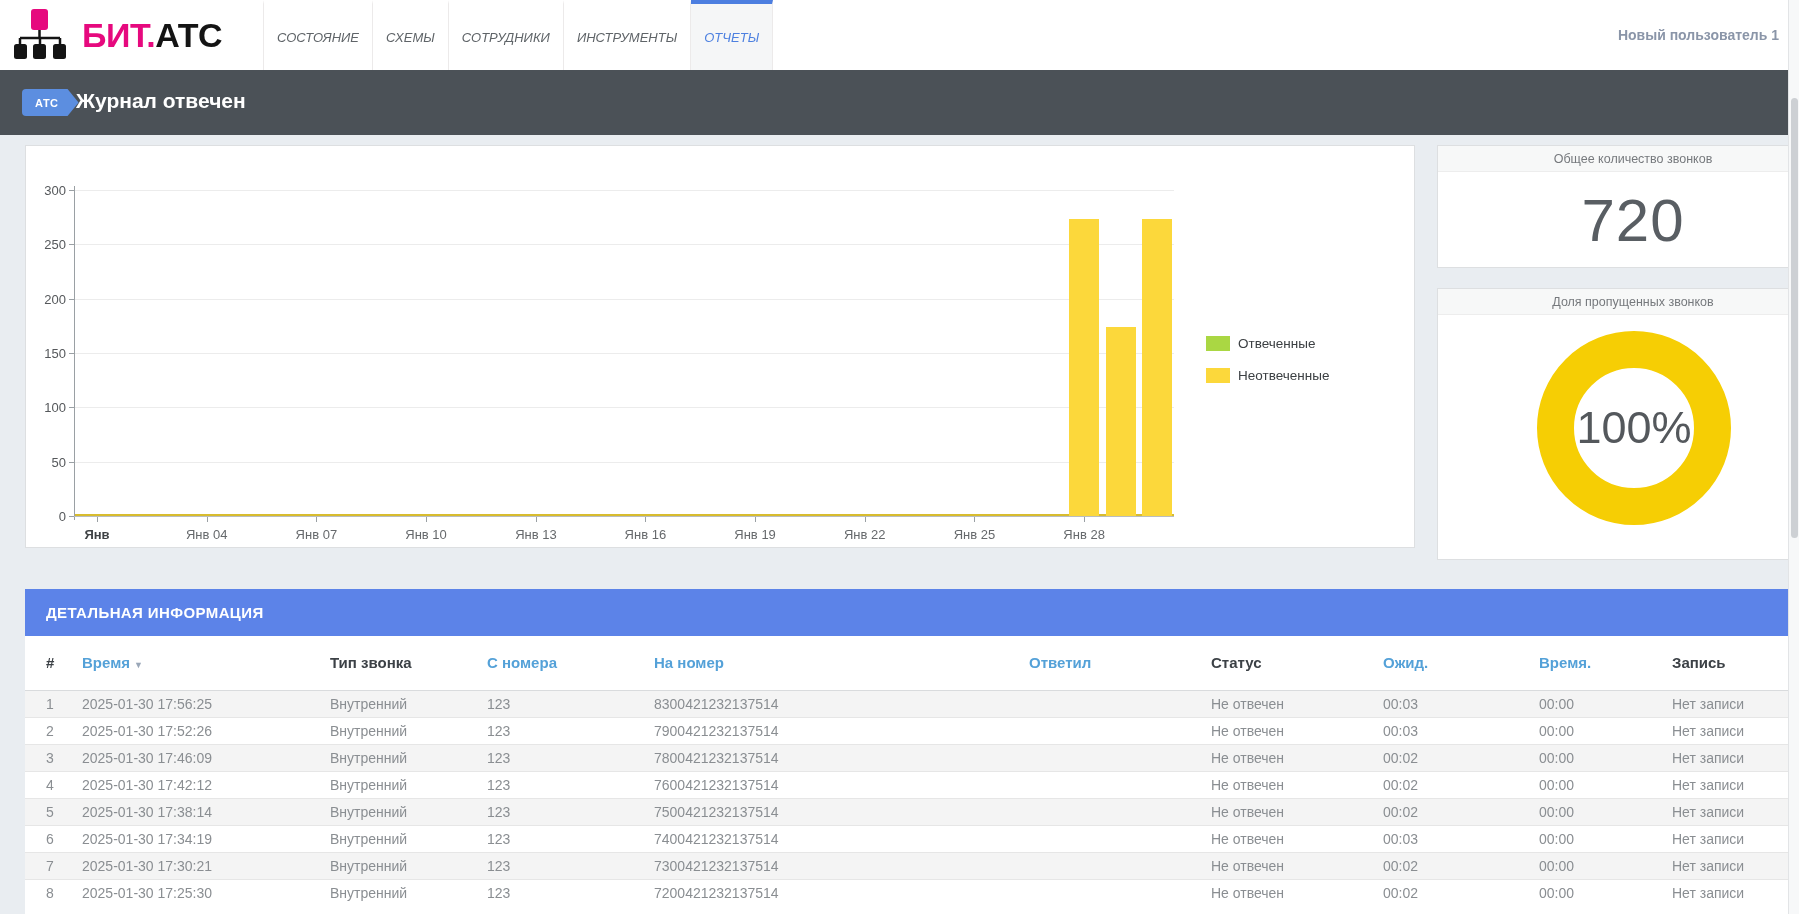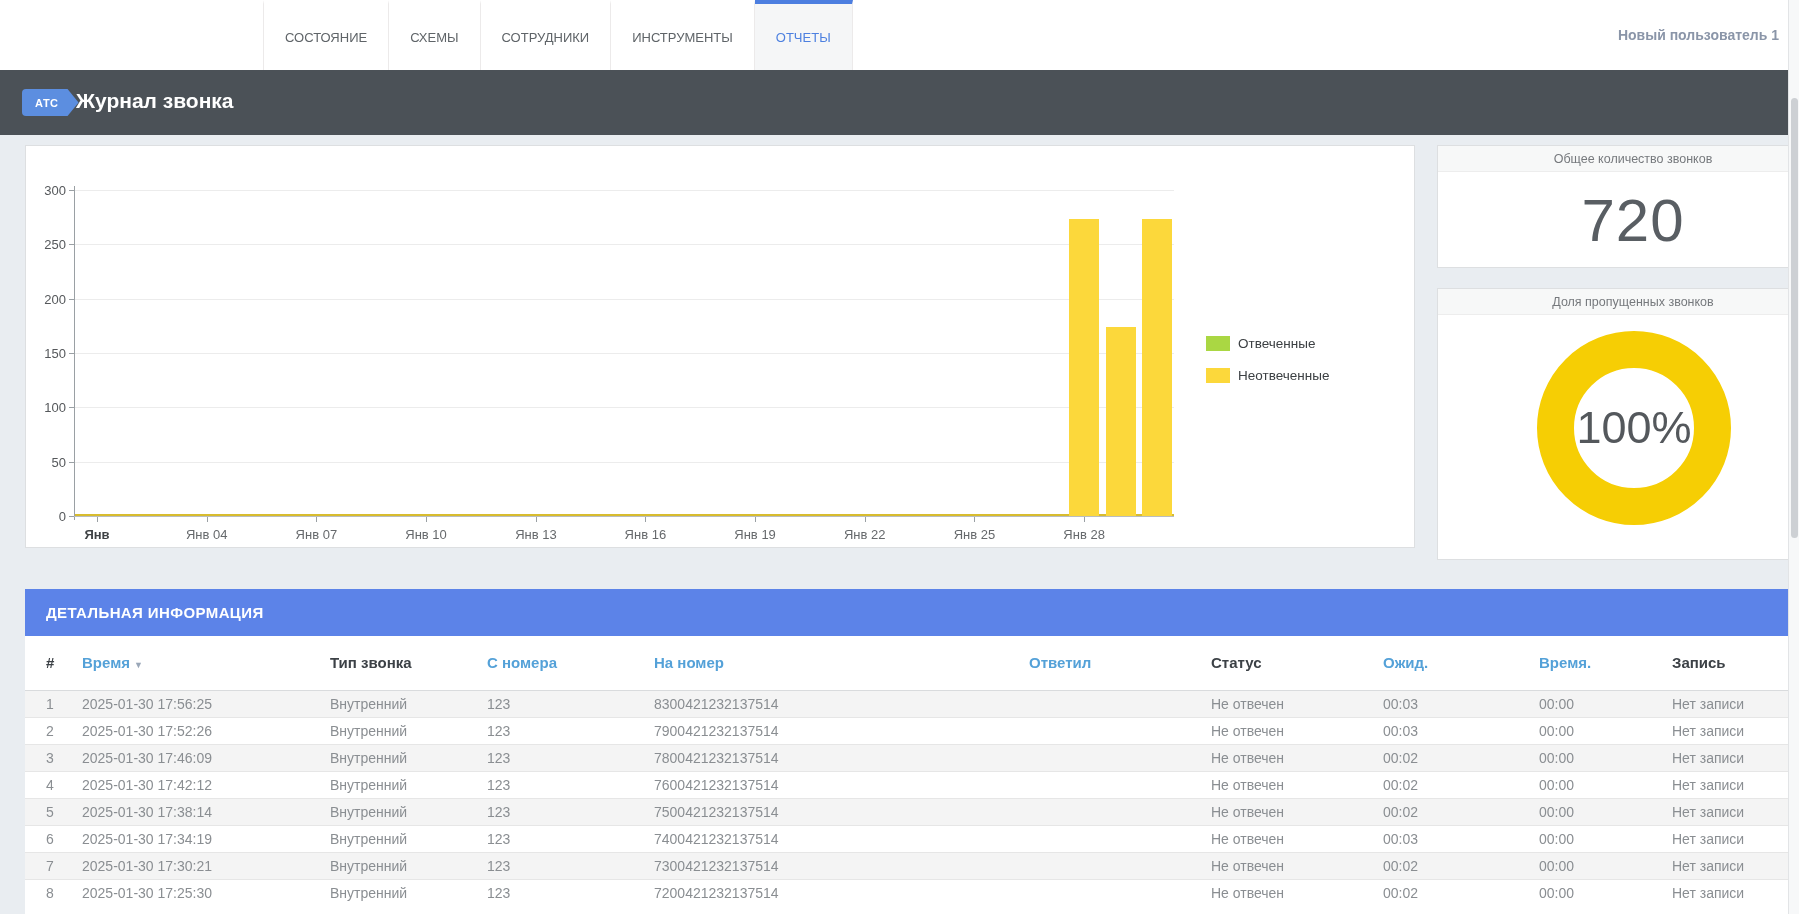--- a/index.html
+++ b/index.html
@@ -9,22 +9,22 @@
 
   
   .accent-strip { position:absolute; left:0; top:0; width:100%; height:3px; background:#bac8e9; z-index:3; }
   .header { position:absolute; left:0; top:0; width:100%; height:70px; background:#ffffff; z-index:4; }
   .brand { position:absolute; left:14px; top:9px; display:flex; align-items:center; }
   .brand svg { width:52px; height:52px; }
   .brand-title { margin-left:16px; font-size:34px; font-weight:bold; letter-spacing:-0.5px; }
   .brand-bit { color:#e6097e; }
   .brand-atc { color:#141414; }
   .nav-tabs { position:absolute; left:263px; top:0; height:70px; display:flex; z-index:5; }
-  .tab { display:flex; align-items:center; padding:0 21px; font-size:13px; color:#5f6468;
-         border-right:1px solid #eceaea; border-top:4px solid transparent; cursor:pointer; background:#fff; }
+  .tab { display:flex; align-items:center; padding:0 13px; font-size:13px; color:#5f6468;
+         border-right:1px solid #eceaea; border-top:4px solid transparent; cursor:pointer; background:#fff;font-style:italic; }
   .tab:first-child { border-left:1px solid #eceaea; }
   .tab.active { background:#f5f6f7; color:#4d80e0; border-top-color:#4c7ee0; }
   .user-name { position:absolute; right:20px; top:0; height:70px; display:flex; align-items:center;
                font-size:14px; font-weight:bold; color:#8a95a8; cursor:pointer; }
 
   
   .crumb-bar { position:absolute; left:0; top:70px; width:100%; height:65px; background:#4b5157; }
   .atc-badge { position:absolute; left:22px; top:19px; height:27px; padding:0 20px 0 13px;
                background:#5c8ee0; color:#fff; font-size:11px; font-weight:bold; letter-spacing:0.5px;
                display:flex; align-items:center; cursor:pointer;
@@ -89,33 +89,43 @@
                      background:#cdd0d4; border-radius:4px; cursor:pointer; }
 </style>
 </head>
 <body>
 
 <div id="app">
 
   <div class="accent-strip"></div>
 
   <div class="header">
+    <div class="brand">
+      <svg viewBox="0 0 52 52">
+        <rect x="17" y="0" width="17" height="21" rx="3" fill="#e6097e"></rect>
+        <path d="M25.5 21 V29 M6 29 H46 M6 29 V35 M26 29 V35 M46 29 V35" stroke="#141414" stroke-width="2.5" fill="none"></path>
+        <rect x="0" y="35" width="13" height="15" rx="2.5" fill="#141414"></rect>
+        <rect x="19" y="35" width="13" height="15" rx="2.5" fill="#141414"></rect>
+        <rect x="39" y="35" width="13" height="15" rx="2.5" fill="#141414"></rect>
+      </svg>
+      <div class="brand-title"><span class="brand-bit">БИТ.</span><span class="brand-atc">АТС</span></div>
+    </div>
     <div class="nav-tabs">
         <div class="tab">СОСТОЯНИЕ</div>
         <div class="tab">СХЕМЫ</div>
         <div class="tab">СОТРУДНИКИ</div>
         <div class="tab">ИНСТРУМЕНТЫ</div>
         <div class="tab active">ОТЧЕТЫ</div>
       </div>
     <div class="user-name">Новый пользователь 1</div>
   </div>
 
   <div class="crumb-bar">
     <div class="atc-badge">АТС</div>
-    <div class="page-title">Журнал звонка</div>
+    <div class="page-title">Журнал отвечен</div>
   </div>
 
   <div class="panel chart-panel">
     <div class="plot" id="plot">
         <div class="y-tick" style="left: 43px; top: 344px;"></div>
         <div class="y-label" style="left: 6px; top: 344px;">0</div>
         <div class="gridline" style="left: 48px; top: 289.667px; width: 1100px;"></div>
         <div class="y-tick" style="left: 43px; top: 289.667px;"></div>
         <div class="y-label" style="left: 6px; top: 289.667px;">50</div>
         <div class="gridline" style="left: 48px; top: 235.333px; width: 1100px;"></div>

